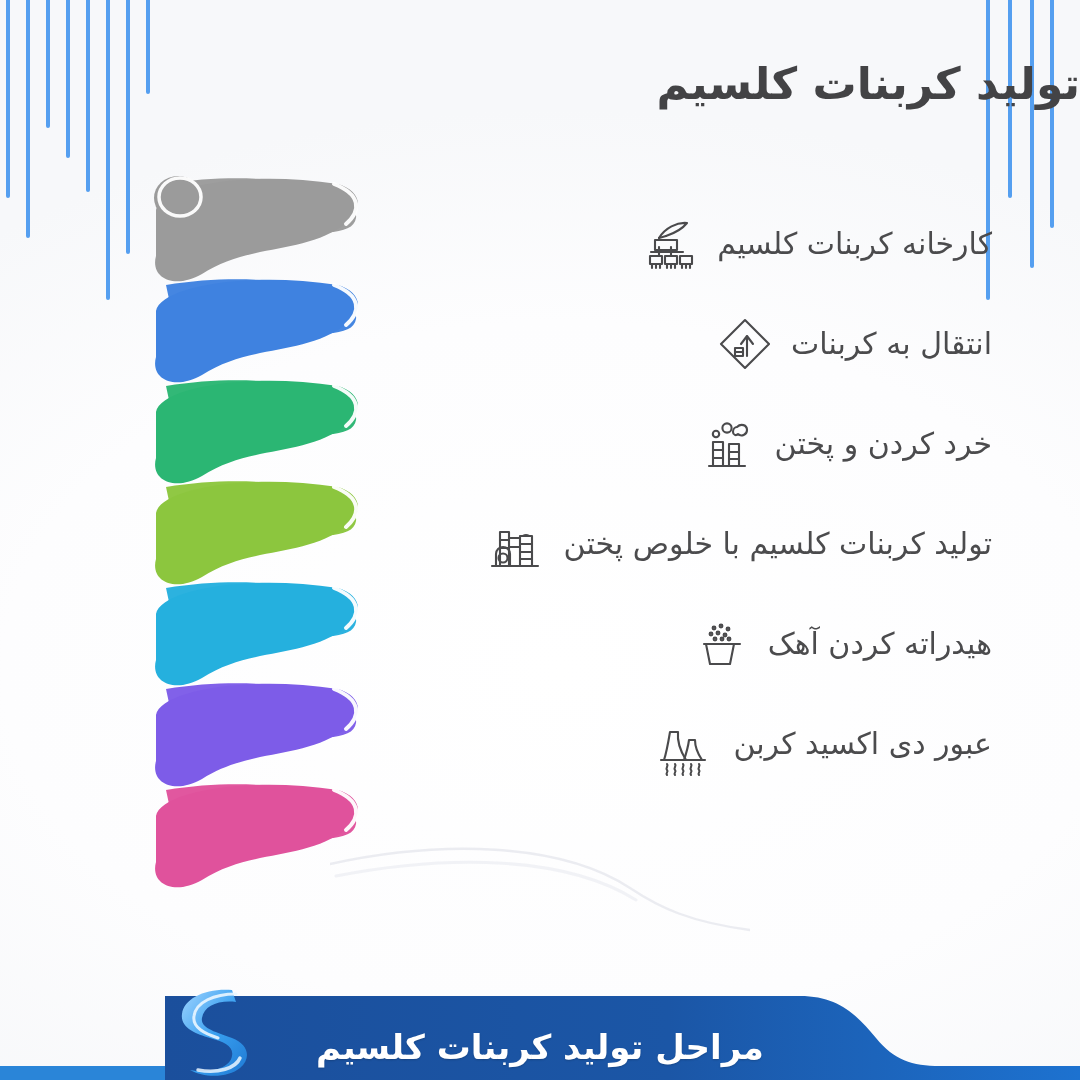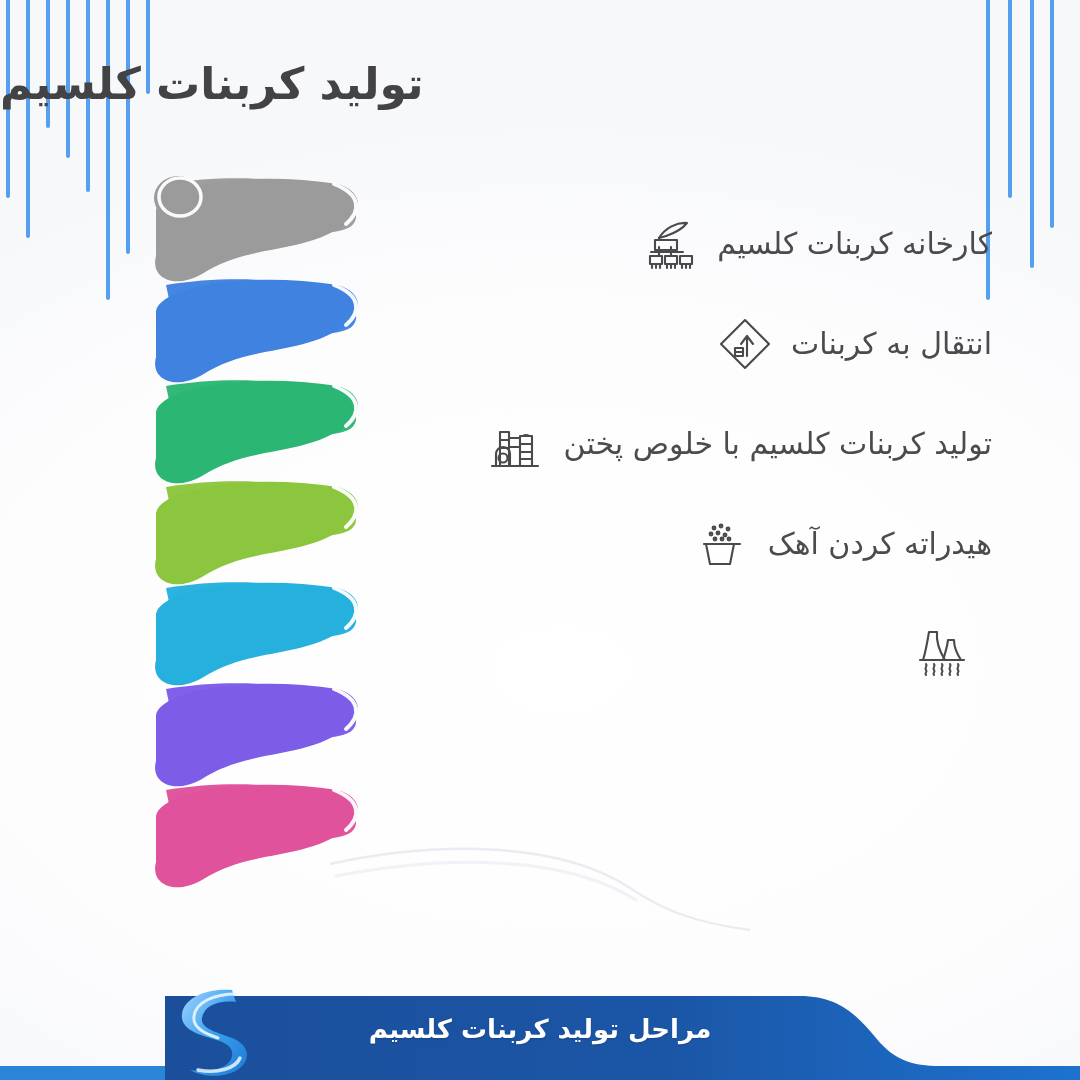--- a/index.html
+++ b/index.html
@@ -42,21 +42,21 @@
     top: 830px;
     pointer-events: none;
   }
 
   
   .title {
     position: absolute;
     top: 58px;
     left: 0;
     width: 1080px;
-    text-align: left;
+    text-align: right;
     font-size: 44px;
     font-weight: bold;
     color: #434345;
     letter-spacing: 0;
     direction: rtl;
   }
 
   
   .spiral {
     position: absolute;
@@ -110,24 +110,24 @@
     left: 0;
     bottom: 0;
     width: 1080px;
     height: 100px;
     pointer-events: none;
   }
   .footer svg { display: block; }
   .footer-text {
     position: absolute;
     left: 0;
-    bottom: 36px;
+    bottom: 13px;
     width: 1080px;
     text-align: center;
-    font-size: 26px;
+    font-size: 34px;
     font-weight: bold;
     color: #ffffff;
     direction: rtl;
     text-shadow: 0 1px 2px rgba(0,0,0,.18);
   }
 </style>
 </head>
 <body>
 
 <div id="infographic">
@@ -291,20 +291,39 @@
             <g fill="none" stroke="#4a4a4c" stroke-width="2.1" stroke-linecap="round" stroke-linejoin="round">
               <path d="M32 6 L56 30 L32 54 L8 30 Z"></path>
               <path d="M34 42 L34 24 M34 22 L28 30 M34 22 L40 30"></path>
               <path d="M22 34 h8 v8 h-8 z"></path>
               <line x1="22" y1="38" x2="30" y2="38"></line>
             </g>
           </svg>
         </span>
       </div>
       <div class="step">
+        <span class="step-label">خرد کردن و پختن</span>
+        <span class="step-icon">
+          <svg viewBox="0 0 64 64">
+            <g fill="none" stroke="#4a4a4c" stroke-width="2.1" stroke-linecap="round" stroke-linejoin="round">
+              <path d="M16 28 h10 v24 h-10 z"></path>
+              <path d="M32 30 h10 v22 h-10 z"></path>
+              <line x1="12" y1="52" x2="48" y2="52"></line>
+              <line x1="16" y1="36" x2="26" y2="36"></line>
+              <line x1="16" y1="44" x2="26" y2="44"></line>
+              <line x1="32" y1="38" x2="42" y2="38"></line>
+              <line x1="32" y1="45" x2="42" y2="45"></line>
+              <circle cx="19" cy="20" r="3.2"></circle>
+              <circle cx="30" cy="14" r="4.6"></circle>
+              <path d="M40 13 C44 9 50 11 50 16 C50 21 44 23 41 20 C39 22 36 21 36 18 C36 15 38 13 40 13 Z"></path>
+            </g>
+          </svg>
+        </span>
+      </div>
+      <div class="step">
         <span class="step-label">تولید کربنات کلسیم با خلوص پختن</span>
         <span class="step-icon">
           <svg viewBox="0 0 64 64">
             <g fill="none" stroke="#4a4a4c" stroke-width="2.1" stroke-linecap="round" stroke-linejoin="round">
               <path d="M14 18 h9 v34 h-9 z"></path>
               <line x1="14" y1="26" x2="23" y2="26"></line>
               <line x1="14" y1="34" x2="23" y2="34"></line>
               <path d="M10 40 a7 7 0 0 1 14 0 v12 h-14 z"></path>
               <circle cx="17" cy="44" r="4.5"></circle>
               <path d="M34 22 h12 v30 h-12 z"></path>
@@ -333,20 +352,21 @@
               <circle cx="28" cy="19" r="1.4"></circle>
               <circle cx="35" cy="21" r="1.4"></circle>
               <circle cx="25" cy="25" r="1.4"></circle>
               <circle cx="32" cy="25" r="1.4"></circle>
               <circle cx="39" cy="25" r="1.4"></circle>
             </g>
           </svg>
         </span>
       </div>
       <div class="step">
+        <span class="step-label">عبور دی اکسید کربن</span>
         <span class="step-icon">
           <svg viewBox="0 0 64 64">
             <g fill="none" stroke="#4a4a4c" stroke-width="2.1" stroke-linecap="round" stroke-linejoin="round">
               <path d="M15 18 C13 30 11 40 9 46 h22 C26 38 22 28 23 18 Z"></path>
               <path d="M34 26 C33 34 31 40 29 46 h18 C43 40 40 34 40 26 Z"></path>
               <line x1="6" y1="46" x2="50" y2="46"></line>
               <path d="M12 50 c2 2 -2 4 0 6 c2 2 -2 3 0 5"></path>
               <path d="M20 50 c2 2 -2 4 0 6 c2 2 -2 3 0 5"></path>
               <path d="M28 50 c2 2 -2 4 0 6 c2 2 -2 3 0 5"></path>
               <path d="M36 50 c2 2 -2 4 0 6 c2 2 -2 3 0 5"></path>

